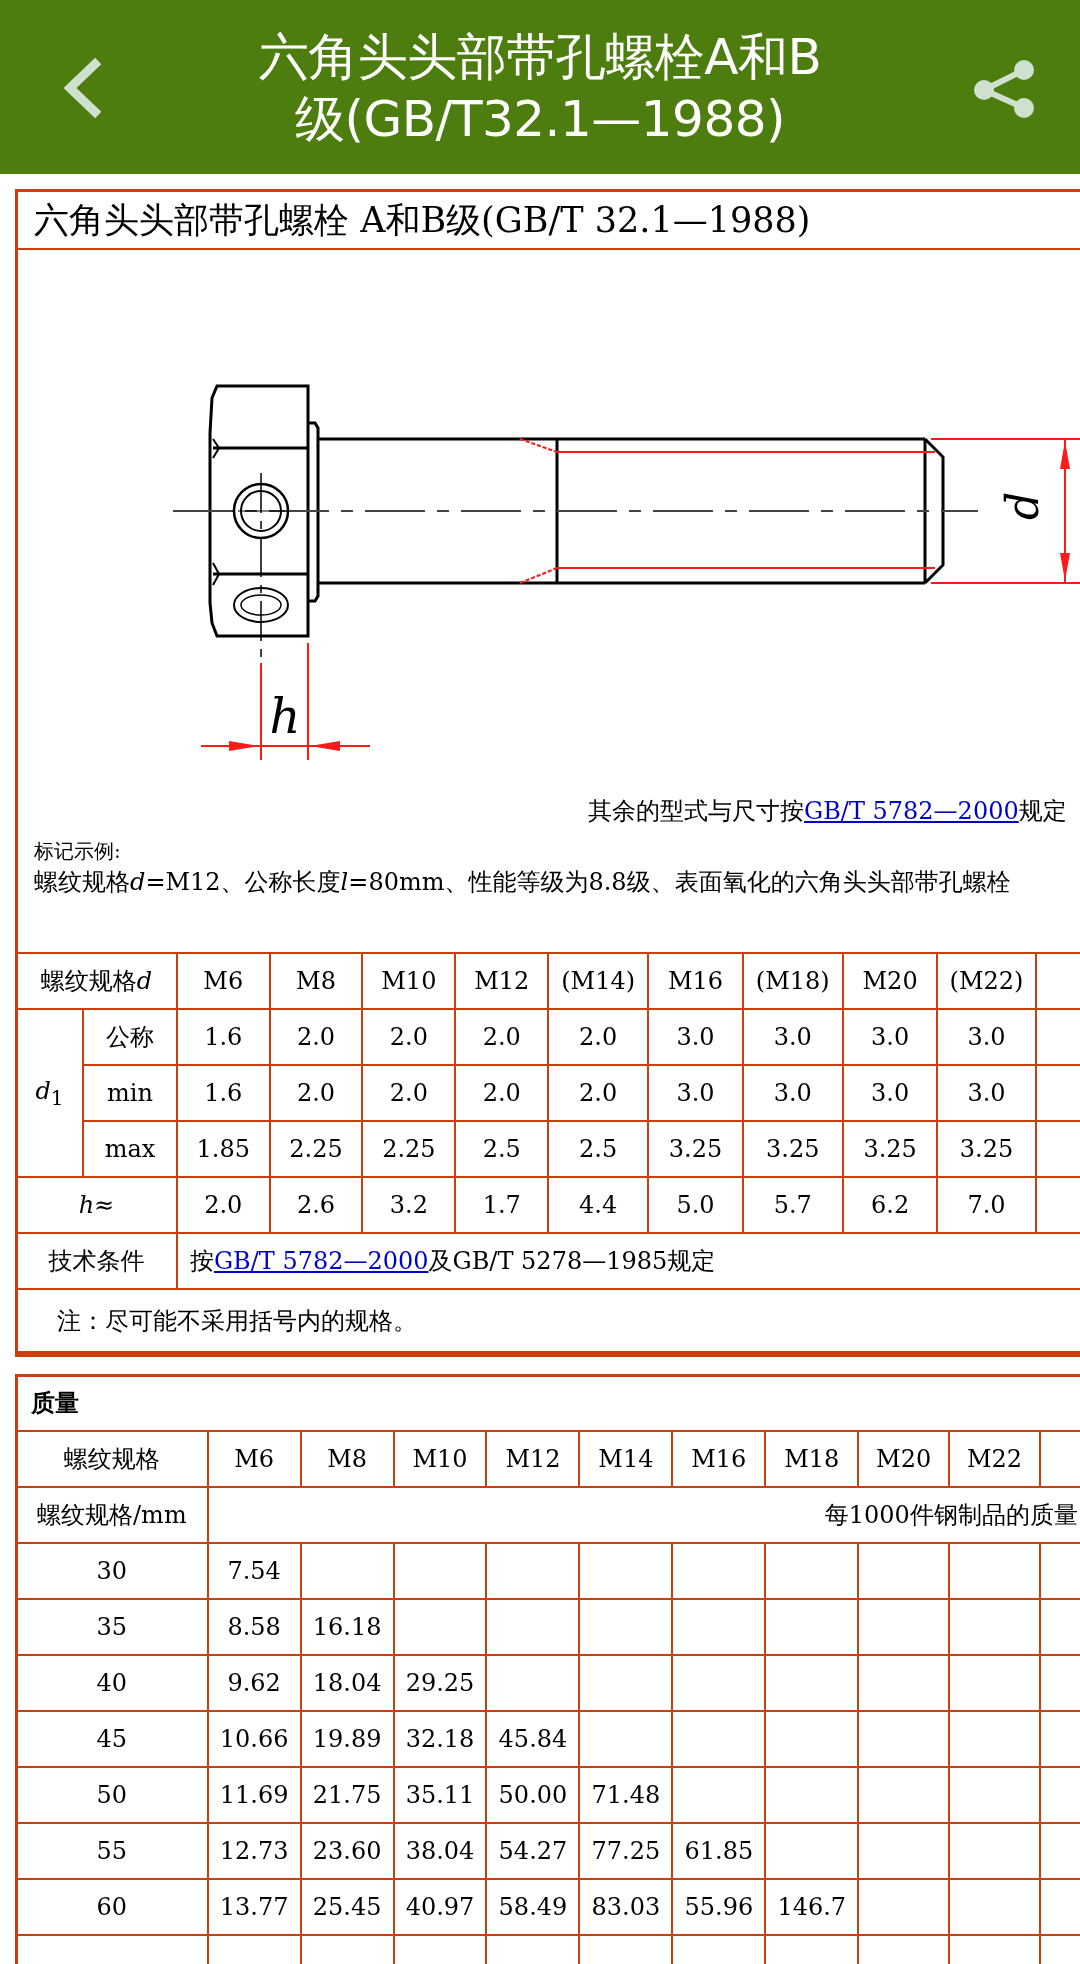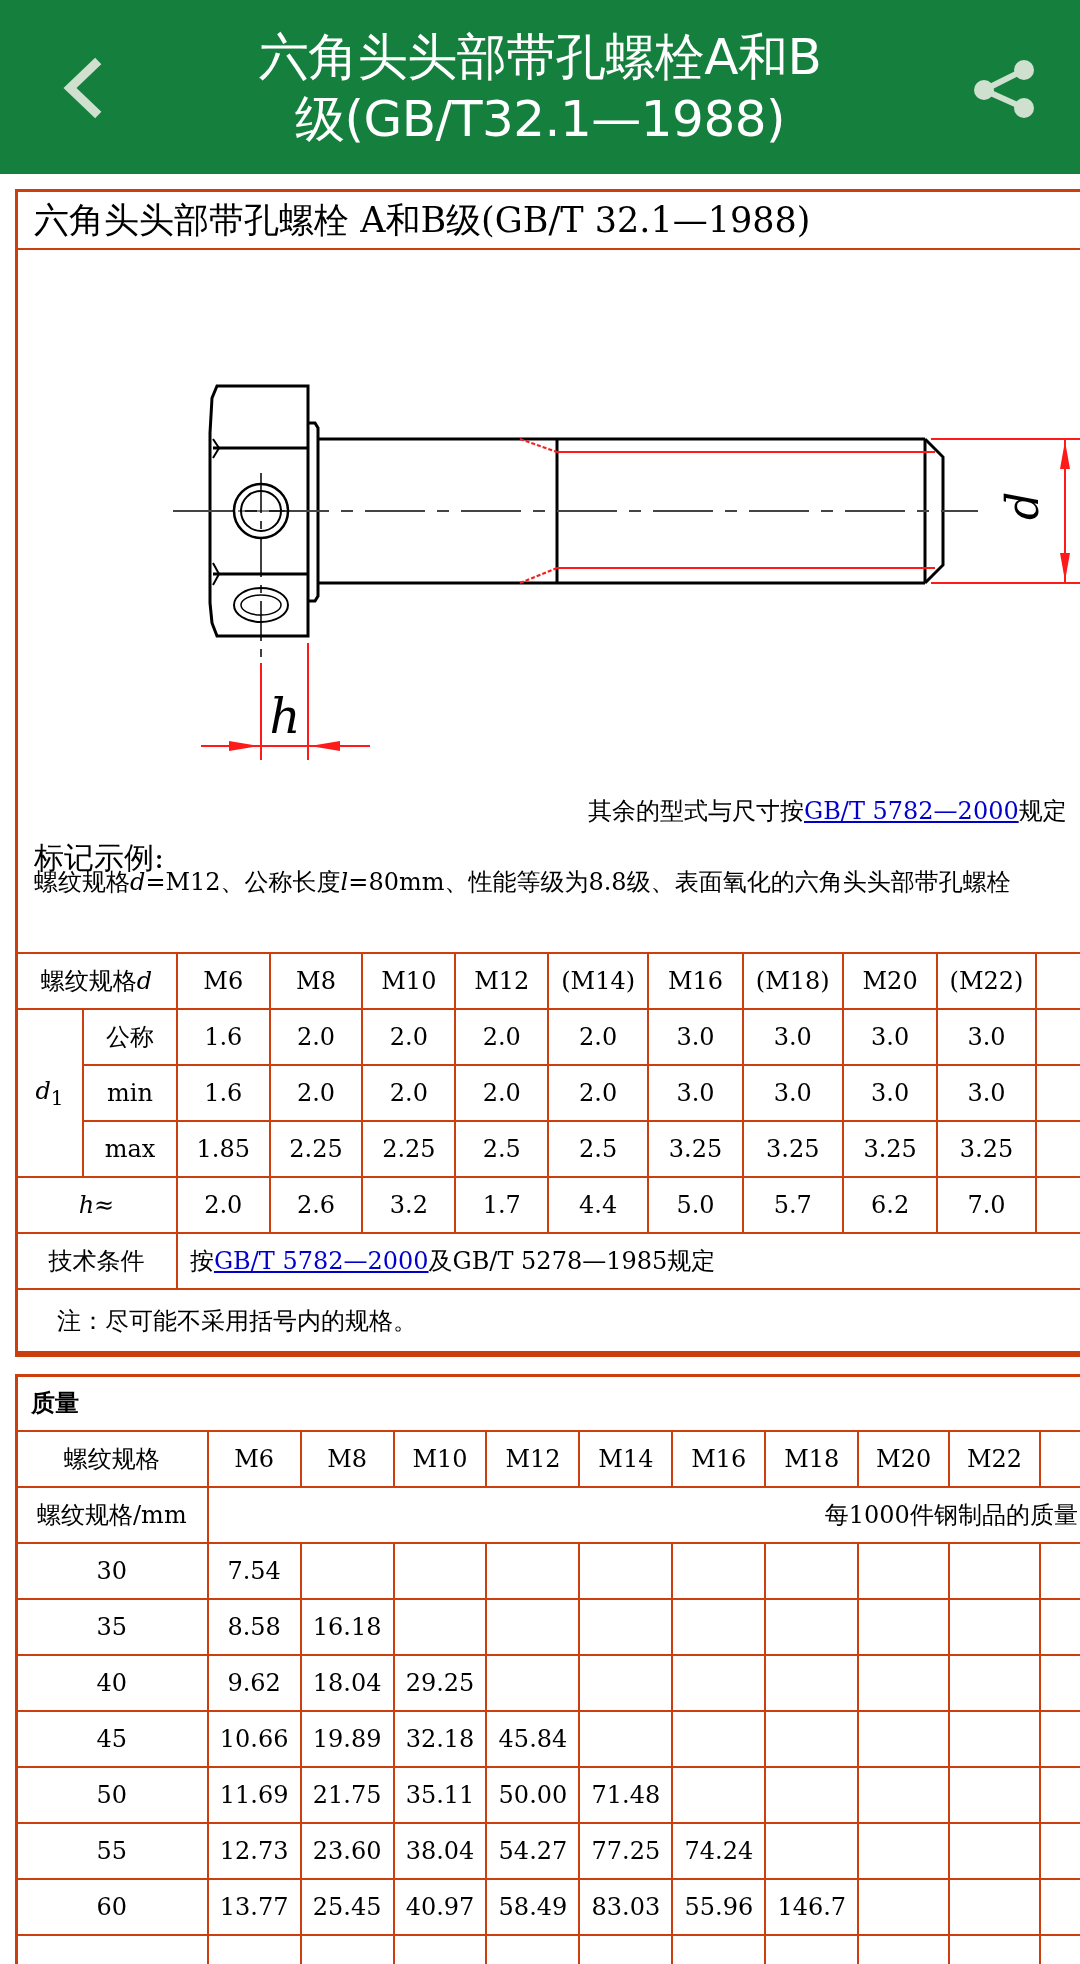--- a/index.html
+++ b/index.html
@@ -3,21 +3,21 @@
 <meta charset="utf-8">
 <style>
   html, body { margin:0; padding:0; }
   body {
     width:1080px; height:1964px; overflow:hidden; background:#ffffff;
     font-family:"DejaVu Serif","Liberation Serif",serif; color:#000;
     position:relative;
   }
   .appbar {
     position:absolute; left:0; top:0; width:1080px; height:174px;
-    background:#15803d; color:#fff;
+    background:#4d7c0f; color:#fff;
   }
   .appbar .title {
     position:absolute; left:150px; width:780px; top:26px;
     text-align:center; font-family:"DejaVu Sans","Liberation Sans",sans-serif;
     font-size:50px; line-height:62px; color:#fff; letter-spacing:-0.5px;
   }
   .back-btn { position:absolute; left:50px; top:50px; width:70px; height:76px; cursor:pointer; }
   .share-btn { position:absolute; left:965px; top:50px; width:80px; height:80px; cursor:pointer; }
 
   .card1 {
@@ -29,21 +29,21 @@
     font-family:"DejaVu Serif","Liberation Serif",serif; font-size:35px;
     line-height:56px; padding-left:16px; white-space:nowrap;
   }
   .drawing { position:absolute; left:0; top:58px; width:1080px; height:540px; }
 
   .ref-line {
     position:absolute; left:0; top:603px; width:1065px;
     font-size:24px; white-space:nowrap; text-align:left; padding-left:570px; box-sizing:border-box;
   }
   .link { color:#0000cc; text-decoration:underline; cursor:pointer;margin-top:24px; }
-  .mark-label { position:absolute; left:16px; top:646px; font-size:30px; white-space:nowrap; }
+  .mark-label { position:absolute; left:16px; top:646px; font-size:20px; white-space:nowrap; }
   .mark-desc { position:absolute; left:16px; top:674px; font-size:24px; white-space:nowrap; }
   .mark-code { position:absolute; left:16px; top:722px; font-size:24px; white-space:nowrap; word-spacing:0; }
   .mark-code span { display:inline-block; }
 
   table.grid { border-collapse:collapse; position:absolute; table-layout:fixed; }
   table.grid td {
     border:2px solid #cc3f0c; text-align:center; vertical-align:middle;
     font-size:24px; padding:0; white-space:nowrap; overflow:hidden;
   }
   .t1 { left:-3px; top:760px; }
@@ -341,21 +341,21 @@
           <td></td>
           <td></td>
         </tr>
         <tr>
           <td>55</td>
           <td>12.73</td>
           <td>23.60</td>
           <td>38.04</td>
           <td>54.27</td>
           <td>77.25</td>
-          <td>74.24</td>
+          <td>61.85</td>
           <td></td>
           <td></td>
           <td></td>
           <td></td>
         </tr>
         <tr>
           <td>60</td>
           <td>13.77</td>
           <td>25.45</td>
           <td>40.97</td>

